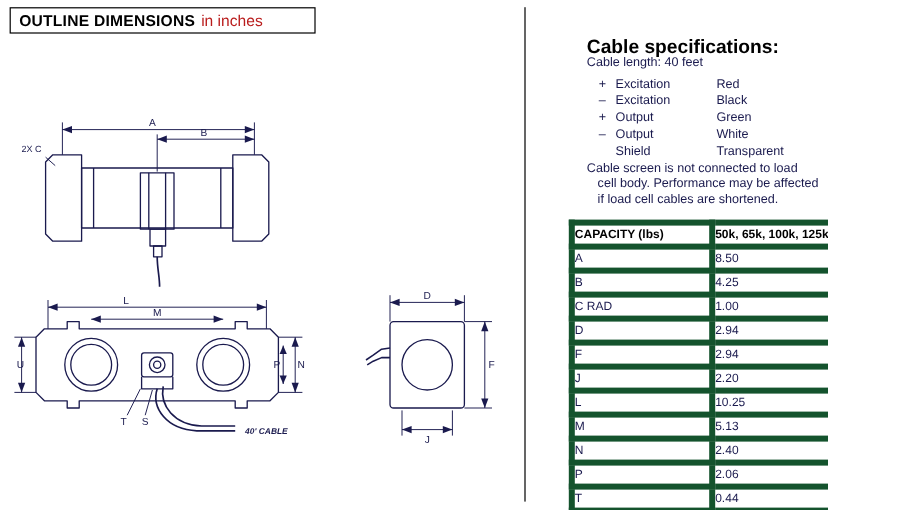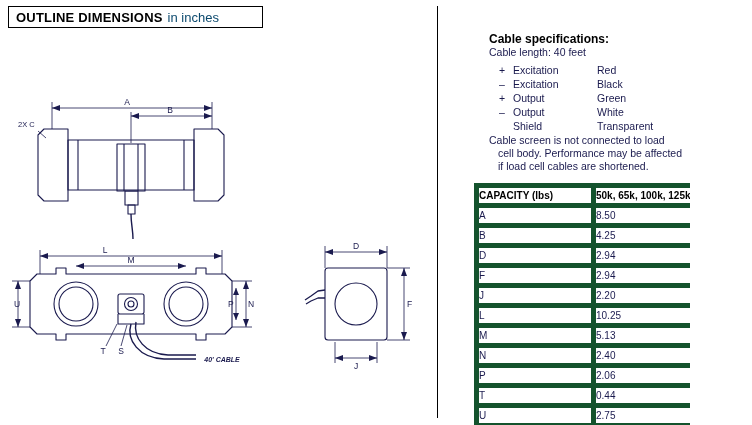--- a/index.html
+++ b/index.html
@@ -31,21 +31,21 @@
     box-sizing: border-box;
   }
   .title-strong {
     font-weight: bold;
     font-size: 13px;
     letter-spacing: 0.2px;
     color: #000;
   }
   .title-light {
     font-size: 13px;
-    color: #0c4a6e;
+    color: #b91c1c;
     margin-left: 5px;
   }
   
   .vdivider {
     position: absolute;
     left: 437px;
     top: 6px;
     width: 0;
     height: 412px;
     border-left: 1.2px solid #000;
@@ -56,21 +56,21 @@
     left: 489px;
     top: 33px;
     width: 250px;
     font-size: 10.5px;
     color: #1a1a4e;
     line-height: 13px;
   }
   .cable-spec .hdr {
     font-weight: bold;
     color: #000;
-    font-size: 12px;
+    font-size: 16px;
   }
   .cable-spec .sub {
     color: #1a1a4e;
   }
   table.cable-list {
     border-collapse: collapse;
     margin-top: 5px;
     margin-left: 10px;
     font-size: 10.5px;
     color: #1a1a4e;
@@ -343,20 +343,24 @@
     <tbody>
       <tr>
         <td class="left-col">A</td>
         <td>8.50</td>
       </tr>
       <tr>
         <td class="left-col">B</td>
         <td>4.25</td>
       </tr>
       <tr>
+        <td class="left-col">C RAD</td>
+        <td>1.00</td>
+      </tr>
+      <tr>
         <td class="left-col">D</td>
         <td>2.94</td>
       </tr>
       <tr>
         <td class="left-col">F</td>
         <td>2.94</td>
       </tr>
       <tr>
         <td class="left-col">J</td>
         <td>2.20</td>

